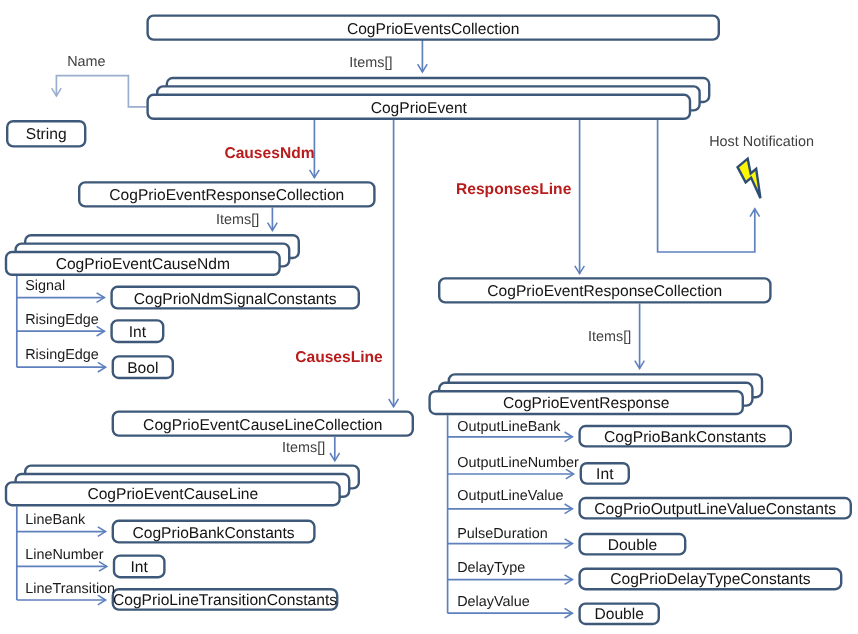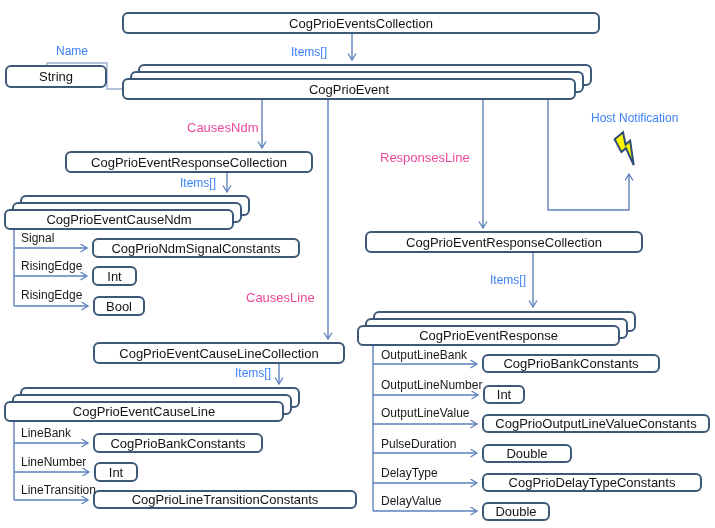--- a/index.html
+++ b/index.html
@@ -14,22 +14,22 @@
     position:absolute;background:#fff;
     border:2px solid var(--box-border,#3D5878);border-radius:6px;box-sizing:border-box;
   }
   .sb2{z-index:2;} .sb1{z-index:3;}
   .node{
     position:absolute;background:#fff;
     border:2px solid var(--box-border,#3D5878);border-radius:6px;box-sizing:border-box;
     display:flex;align-items:center;justify-content:center;
     font-size:13px;color:#141414;white-space:nowrap;z-index:4;
   }
-  .lbl{position:absolute;font-size:12px;color:#3b82f6;white-space:nowrap;z-index:5;}
-  .lbl-b{position:absolute;font-size:13px;font-weight:normal;color:#ec4899;white-space:nowrap;z-index:5;}
+  .lbl{position:absolute;font-size:12px;color:#404040;white-space:nowrap;z-index:5;}
+  .lbl-b{position:absolute;font-size:13px;font-weight:bold;color:#b91c1c;white-space:nowrap;z-index:5;}
   .attr{position:absolute;font-size:12px;color:#1a1a1a;white-space:nowrap;z-index:5;}
   .bolt{position:absolute;z-index:5;}
 </style>
 </head>
 <body>
 
 <div class="canvas">
 
   <svg class="wires" width="715" height="528">
     <defs>
@@ -68,37 +68,37 @@
     <path class="wire" d="M373,483 L477,483" marker-end="url(#arr)"></path>
     <path class="wire" d="M373,511 L477,511" marker-end="url(#arr)"></path>
   </svg>
 
   <div class="node" style="left:122px;top:12px;width:478px;height:22px">CogPrioEventsCollection</div>
 
   <div class="stackbox sb2" style="left:138px;top:64px;width:454px;height:22px"></div>
   <div class="stackbox sb1" style="left:130px;top:71px;width:454px;height:22px"></div>
   <div class="node" style="left:122px;top:78px;width:454px;height:22px">CogPrioEvent</div>
 
-  <div class="node" style="left:5px;top:65px;width:102px;height:23px">String</div>
+  <div class="node" style="left:5px;top:100px;width:67px;height:23px">String</div>
 
   <div class="node" style="left:65px;top:151px;width:248px;height:22px">CogPrioEventResponseCollection</div>
   <div class="stackbox sb2" style="left:20px;top:195px;width:230px;height:21px"></div>
   <div class="stackbox sb1" style="left:12px;top:202px;width:230px;height:21px"></div>
   <div class="node" style="left:92px;top:238px;width:208px;height:20px">CogPrioNdmSignalConstants</div>
   <div class="node" style="left:4px;top:209px;width:230px;height:21px">CogPrioEventCauseNdm</div>
   <div class="node" style="left:92px;top:266px;width:45px;height:20px">Int</div>
   <div class="node" style="left:93px;top:296px;width:52px;height:20px">Bool</div>
 
   <div class="node" style="left:93px;top:342px;width:252px;height:22px">CogPrioEventCauseLineCollection</div>
   <div class="stackbox sb2" style="left:20px;top:387px;width:280px;height:21px"></div>
   <div class="stackbox sb1" style="left:12px;top:394px;width:280px;height:21px"></div>
   <div class="node" style="left:4px;top:401px;width:280px;height:21px">CogPrioEventCauseLine</div>
   <div class="node" style="left:93px;top:433px;width:170px;height:20px">CogPrioBankConstants</div>
   <div class="node" style="left:94px;top:462px;width:44px;height:20px">Int</div>
-  <div class="node" style="left:93px;top:490px;width:264px;height:19px">CogPrioLineTransitionConstants</div>
+  <div class="node" style="left:93px;top:490px;width:189px;height:19px">CogPrioLineTransitionConstants</div>
 
   <div class="node" style="left:365px;top:231px;width:278px;height:22px">CogPrioEventResponseCollection</div>
   <div class="stackbox sb2" style="left:373px;top:311px;width:263px;height:21px"></div>
   <div class="stackbox sb1" style="left:365px;top:318px;width:263px;height:21px"></div>
   <div class="node" style="left:357px;top:325px;width:263px;height:21px">CogPrioEventResponse</div>
   <div class="node" style="left:482px;top:354px;width:178px;height:19px">CogPrioBankConstants</div>
   <div class="node" style="left:483px;top:385px;width:42px;height:19px">Int</div>
   <div class="node" style="left:482px;top:414px;width:228px;height:19px">CogPrioOutputLineValueConstants</div>
   <div class="node" style="left:482px;top:444px;width:90px;height:19px">Double</div>
   <div class="node" style="left:482px;top:473px;width:220px;height:19px">CogPrioDelayTypeConstants</div>

